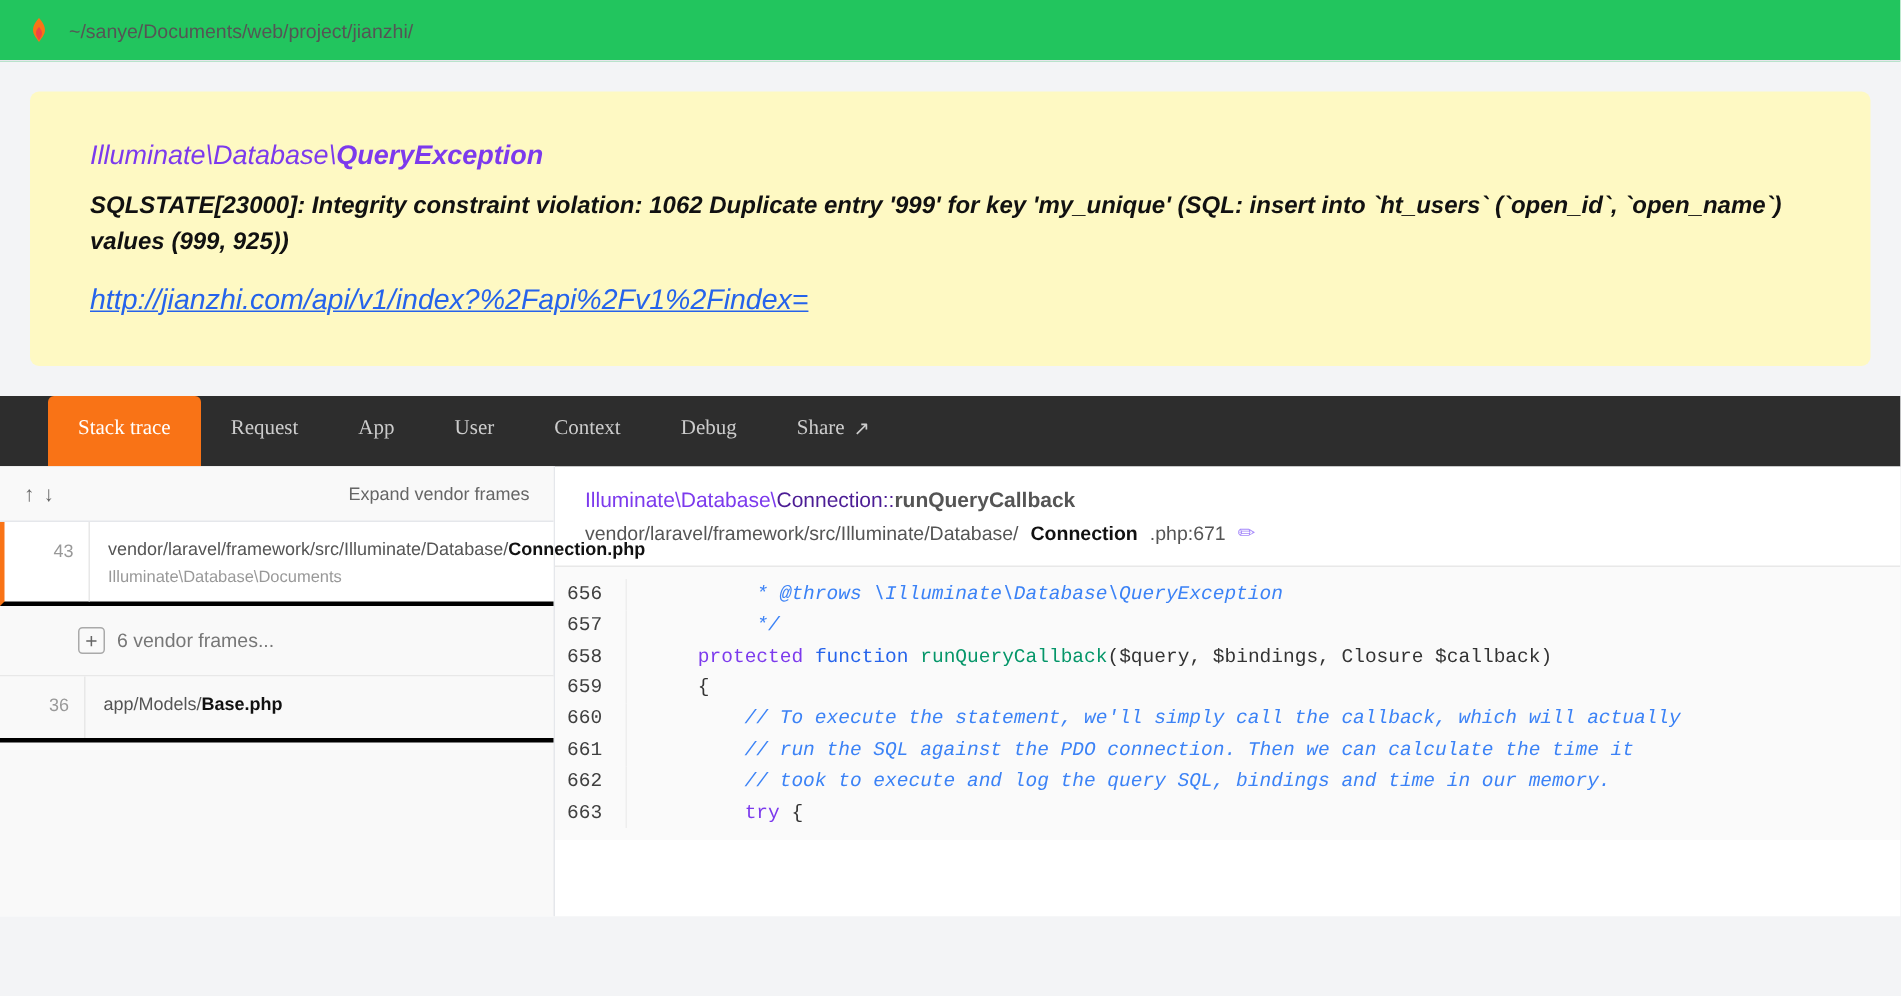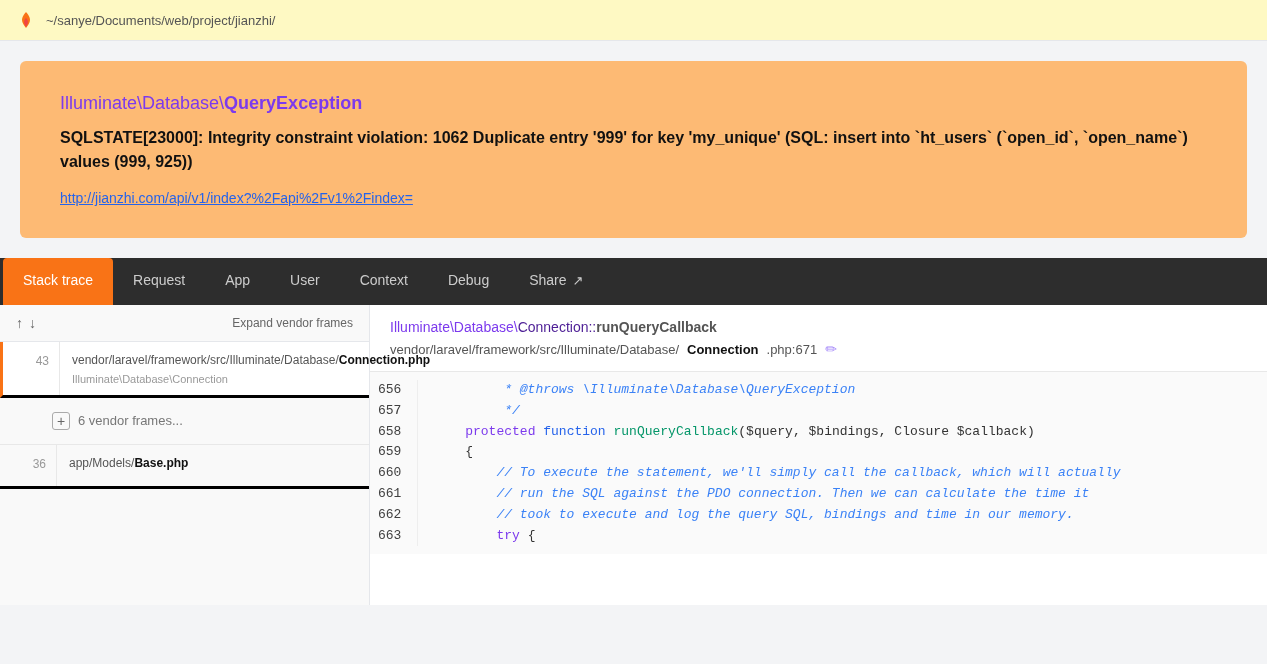--- a/index.html
+++ b/index.html
@@ -5,72 +5,74 @@
     * { box-sizing: border-box; margin: 0; padding: 0; }
     body {
       font-family: -apple-system, BlinkMacSystemFont, 'Segoe UI', sans-serif;
       background: #f3f4f6;
       font-size: 14px;
       color: #1a1a1a;
     }
 
     
     .title-bar {
-      background: #fef9c3;
+      background: #22c55e;
       border-bottom: 1px solid #e5e7eb;
       padding: 20px 16px;
       display: flex;
       align-items: center;
       gap: 10px;
       height: 40px;
     }
     .title-bar-logo {
       width: 20px;
       height: 20px;
       flex-shrink: 0;
     }
     .title-bar-path {
       font-size: 13px;
       color: #555;
     }
 
     
     .error-panel {
-      background: #fdba74;
+      background: #fef9c3;
       margin: 20px;
       padding: 32px 40px;
       border-radius: 6px;
+      font-style: italic;
     }
     .error-class {
       color: #7c3aed;
       font-size: 18px;
       font-weight: 400;
       margin-bottom: 12px;
     }
     .error-message {
       font-size: 16px;
       font-weight: 600;
       color: #111;
       line-height: 1.5;
       margin-bottom: 16px;
     }
     .error-url {
       color: #2563eb;
-      font-size: 14px;
+      font-size: 19px;
       text-decoration: underline;
       margin-top: 46px;
     }
 
     
     .tabs-bar {
       background: #2d2d2d;
       display: flex;
       align-items: center;
-      padding: 0 3px;
+      padding: 0 32px;
       margin: 0 0 0 0;
+      font-family: Liberation Serif, serif;
     }
     .tab {
       padding: 14px 20px;
       color: #ccc;
       cursor: pointer;
       font-size: 14px;
       border-bottom: 3px solid transparent;
       white-space: nowrap;
     }
     .tab.active {
@@ -313,21 +315,21 @@
       <span class="expand-vendor">Expand vendor frames</span>
     </div>
 
     <div class="frame-item active">
       <div class="frame-number">43</div>
       <div class="frame-content">
         <div class="frame-file">
           <span>vendor/laravel/framework/src/Illuminate/Database/</span><strong>Connection.php</strong>
         </div>
         <div class="frame-meta">
-          <span class="frame-class">Illuminate\Database\Connection</span>
+          <span class="frame-class">Illuminate\Database\Documents</span>
           <span class="frame-line">:671</span>
         </div>
       </div>
     </div>
 
     <div class="vendor-frames">
       <div class="vendor-plus">+</div>
       <span>6 vendor frames...</span>
     </div>
 

